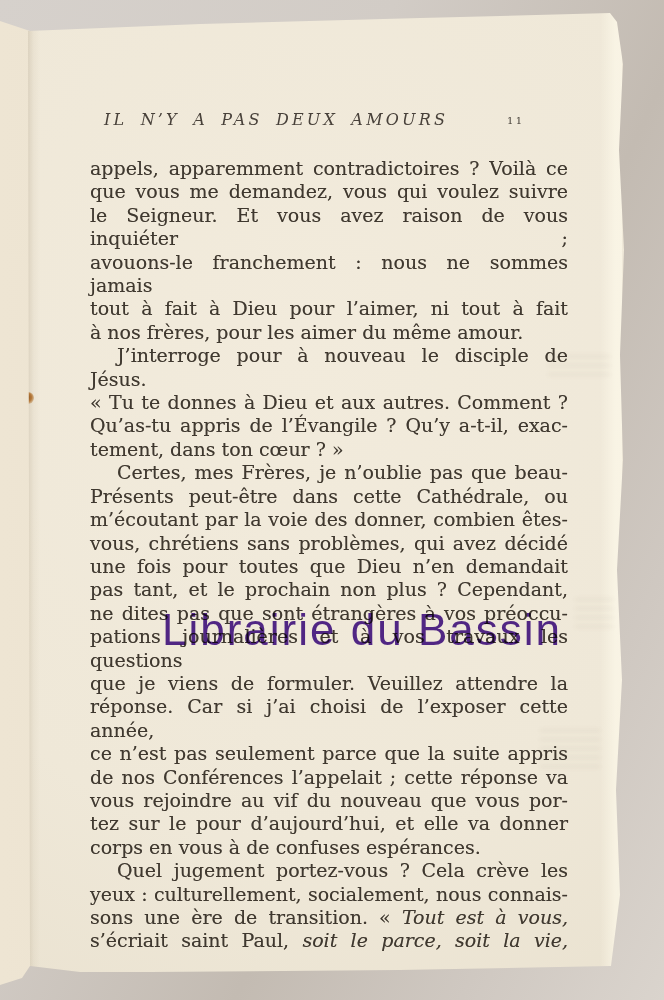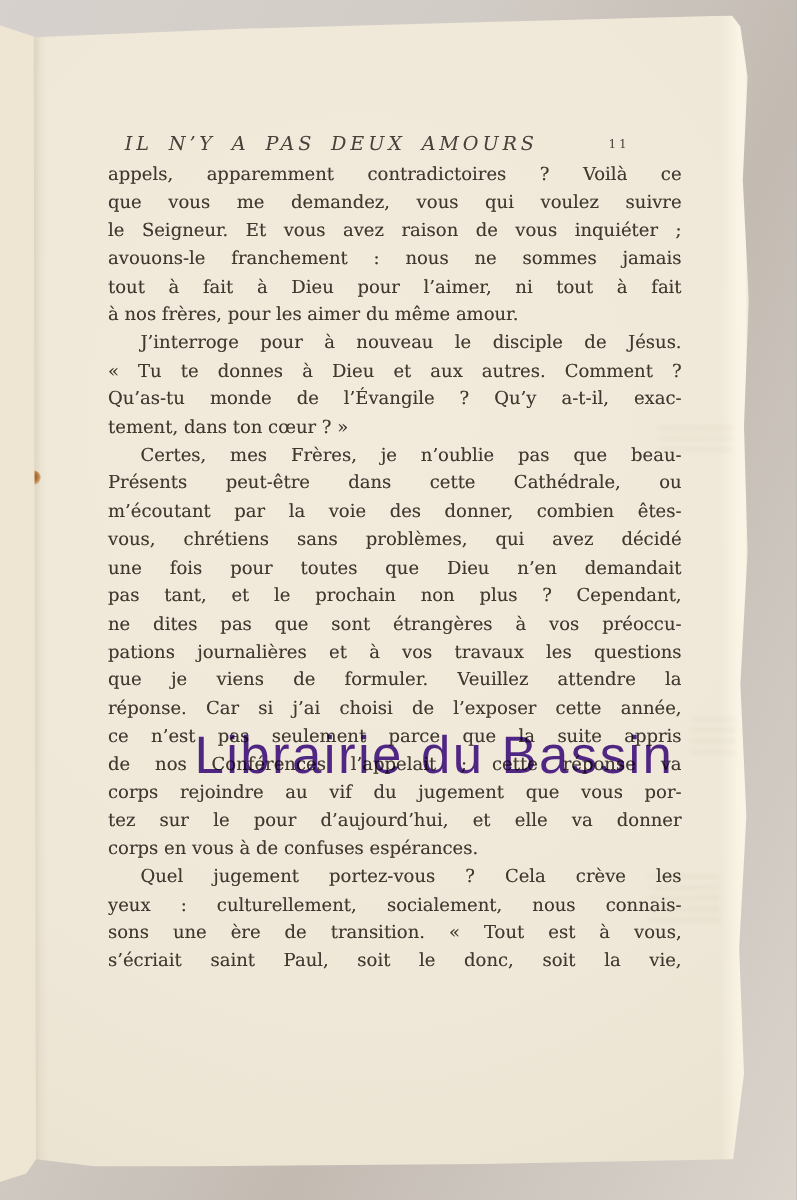--- a/index.html
+++ b/index.html
@@ -32,27 +32,27 @@
     background:radial-gradient(circle at 45% 45%,#8a5420 0%,#b5793a 45%,rgba(188,142,84,.35) 75%,transparent 100%);}
   .ghost{position:absolute;filter:blur(2px);opacity:.55;
     background:repeating-linear-gradient(0deg,rgba(110,95,70,.12) 0 3px,transparent 3px 9px);}
   
   .header{position:absolute;left:104px;top:110px;width:460px;height:22px;
     color:#48413a;font-size:16px;line-height:20px;}
   .header .title{font-style:italic;letter-spacing:3.2px;word-spacing:5px;}
   .folio{position:absolute;left:403px;top:1px;font-size:10px;letter-spacing:2.5px;
     font-style:normal;color:#433d36;}
   
-  .body{position:absolute;left:90px;top:134px;width:478px;
-    font-size:15px;line-height:23.4px;color:#3f382f;
+  .body{position:absolute;left:90px;top:157px;width:478px;
+    font-size:19px;line-height:23.4px;color:#3f382f;
     text-shadow:0 0 .5px rgba(63,56,47,.45);}
   .line{text-align:justify;text-align-last:justify;}
   .line.end{text-align-last:left;}
   .line.ind{text-indent:27px;}
-  .it{}
+  .it{font-style:italic;}
   
   .watermark{position:absolute;left:162px;top:604px;height:52px;line-height:52px;
     font-family:"Liberation Sans",sans-serif;font-size:44px;font-weight:400;
     letter-spacing:2px;white-space:nowrap;mix-blend-mode:multiply;opacity:.95;}
 </style>
 </head>
 <body>
 
 <div class="scene">
   <div class="backdrop"></div>
@@ -73,38 +73,38 @@
 
     <div class="body">
         <div class="line">appels, apparemment contradictoires ? Voilà ce</div>
         <div class="line">que vous me demandez, vous qui voulez suivre</div>
         <div class="line">le Seigneur. Et vous avez raison de vous inquiéter ;</div>
         <div class="line">avouons-le franchement : nous ne sommes jamais</div>
         <div class="line">tout à fait à Dieu pour l’aimer, ni tout à fait</div>
         <div class="line end">à nos frères, pour les aimer du même amour.</div>
         <div class="line ind">J’interroge pour à nouveau le disciple de Jésus.</div>
         <div class="line">« Tu te donnes à Dieu et aux autres. Comment ?</div>
-        <div class="line">Qu’as-tu monde de l’Évangile ? Qu’y a-t-il, exac-</div>
+        <div class="line">Qu’as-tu appris de l’Évangile ? Qu’y a-t-il, exac-</div>
         <div class="line end">tement, dans ton cœur ? »</div>
         <div class="line ind">Certes, mes Frères, je n’oublie pas que beau-</div>
         <div class="line">Présents peut-être dans cette Cathédrale, ou</div>
         <div class="line">m’écoutant par la voie des donner, combien êtes-</div>
         <div class="line">vous, chrétiens sans problèmes, qui avez décidé</div>
         <div class="line">une fois pour toutes que Dieu n’en demandait</div>
         <div class="line">pas tant, et le prochain non plus ? Cependant,</div>
         <div class="line">ne dites pas que sont étrangères à vos préoccu-</div>
         <div class="line">pations journalières et à vos travaux les questions</div>
         <div class="line">que je viens de formuler. Veuillez attendre la</div>
         <div class="line">réponse. Car si j’ai choisi de l’exposer cette année,</div>
         <div class="line">ce n’est pas seulement parce que la suite appris</div>
         <div class="line">de nos Conférences l’appelait ; cette réponse va</div>
-        <div class="line">corps rejoindre au vif du jugement que vous por-</div>
+        <div class="line">vous rejoindre au vif du nouveau que vous por-</div>
         <div class="line">tez sur le pour d’aujourd’hui, et elle va donner</div>
         <div class="line end">corps en vous à de confuses espérances.</div>
         <div class="line ind">Quel jugement portez-vous ? Cela crève les</div>
         <div class="line">yeux : culturellement, socialement, nous connais-</div>
         <div class="line"><span>sons une ère de transition. « </span><span class="it">Tout est à vous,</span></div>
-        <div class="line"><span>s’écriait saint Paul, </span><span class="it">soit le donc, soit la vie,</span></div>
+        <div class="line"><span>s’écriait saint Paul, </span><span class="it">soit le parce, soit la vie,</span></div>
       </div>
   </div>
 
   <div class="watermark" style="color: #4c1d95;">Librairie du Bassin</div>
 </div>
 
 </body></html>

